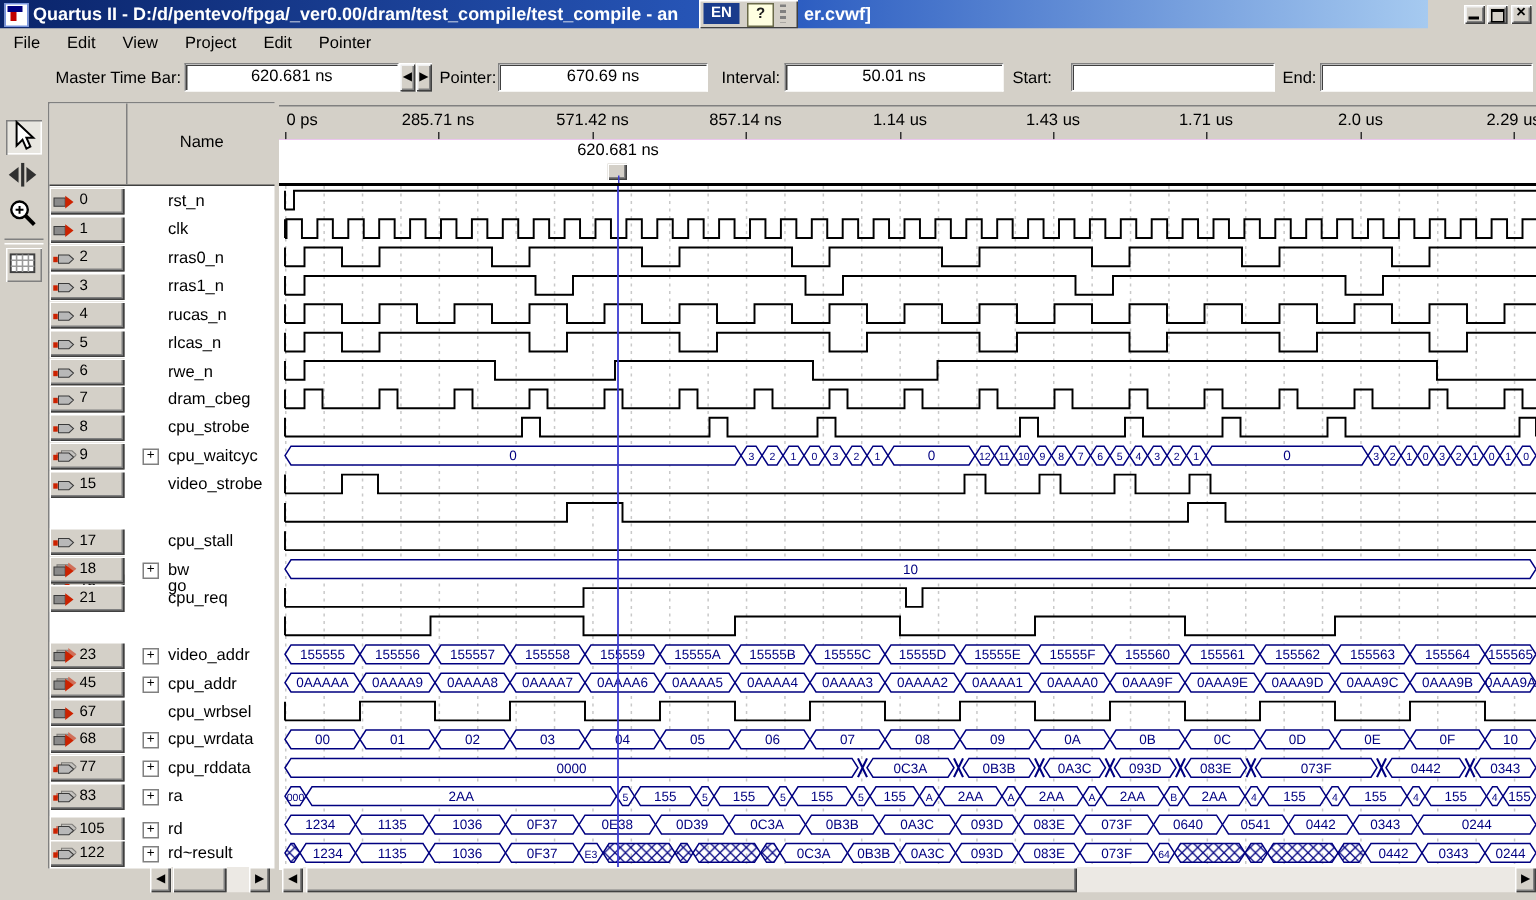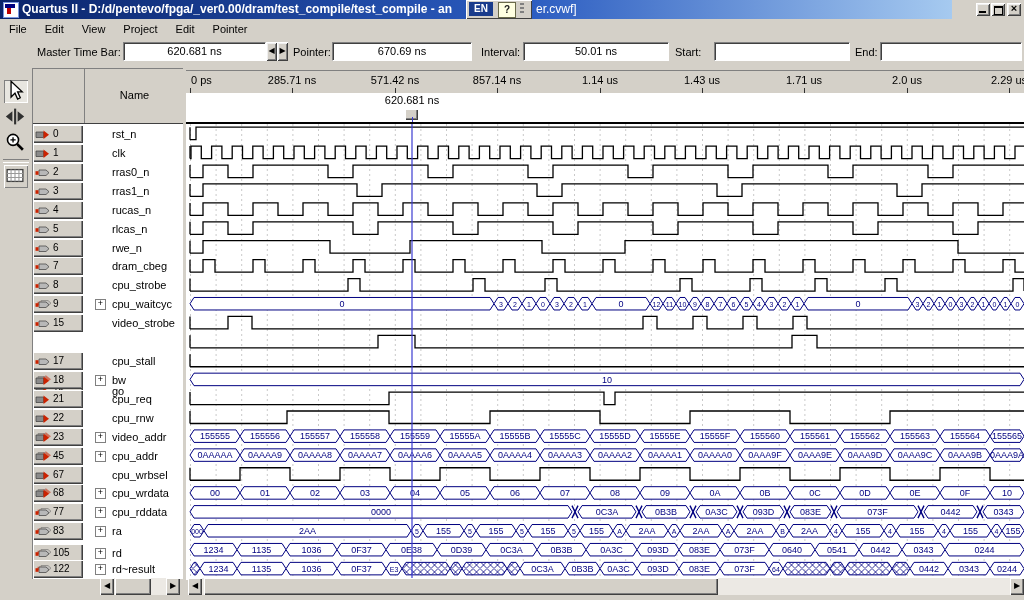--- a/index.html
+++ b/index.html
@@ -10,21 +10,21 @@
   }
   .abs{position:absolute;}
   
   #titlebar{left:0;top:0;width:952px;height:19px;
     background:linear-gradient(to right,#0a246a,#2a5bc0 55%,#a6caf0);color:#fff;}
   #app-icon{left:3px;top:2px;width:14px;height:14px;background:#fff;border:1px solid #7a96df;}
   #app-icon .q1{position:absolute;left:1px;top:1px;width:10px;height:4px;background:#000080;}
   #app-icon .q2{position:absolute;left:3px;top:5px;width:4px;height:6px;background:#c00000;}
   #title-left{left:22px;top:2px;width:446px;height:15px;font-weight:bold;font-size:12px;
     white-space:nowrap;overflow:hidden;}
-  #title-right{left:536px;top:2px;font-weight:normal;font-size:12px;white-space:nowrap;}
+  #title-right{left:536px;top:2px;font-weight:bold;font-size:12px;white-space:nowrap;}
   #langbar{left:466px;top:0px;width:66px;height:19px;background:#d4d0c8;
     box-shadow:inset 1px 1px 0 #fff,inset -1px -1px 0 #404040;}
   #en-badge{left:3px;top:2px;width:24px;height:14px;background:#1a3c8c;color:#fff;
     text-align:center;line-height:14px;font-size:10px;font-weight:bold;}
   #help-badge{left:32px;top:2px;width:16px;height:14px;background:#ffffe1;border:1px solid #6a6a4a;
     color:#202020;text-align:center;line-height:13px;font-size:10px;font-weight:bold;}
   #lang-handle{left:54px;top:3px;width:4px;height:12px;
     background:repeating-linear-gradient(to bottom,#808080 0 2px,#d4d0c8 2px 4px);}
   .winbtn{top:3px;width:14px;height:13px;background:#d4d0c8;
     box-shadow:inset 1px 1px 0 #fff,inset -1px -1px 0 #404040,inset 2px 2px 0 #efefef,inset -2px -2px 0 #808080;
@@ -330,30 +330,20 @@
       </div>
       <div class="sig-row" style="top: 264.88px;">
         <div class="row-btn">
           <svg width="16" height="11" viewBox="0 0 16 11">
             <polygon points="1,3 8.5,3 8.5,8.5 1,8.5" fill="#8a8a8a" stroke="#3a3a3a" stroke-width="0.7"></polygon>
             <polygon points="8.5,1.5 14,5.7 8.5,10" fill="#cc2200"></polygon>
           </svg>
           <span class="row-num">21</span>
         </div>
         <div class="sig-name">cpu_req</div>
-      </div>
-      <div class="sig-row" style="top: 283.8px;">
-        <div class="row-btn">
-          <svg width="16" height="11" viewBox="0 0 16 11">
-            <polygon points="1,3 8.5,3 8.5,8.5 1,8.5" fill="#8a8a8a" stroke="#3a3a3a" stroke-width="0.7"></polygon>
-            <polygon points="8.5,1.5 14,5.7 8.5,10" fill="#cc2200"></polygon>
-          </svg>
-          <span class="row-num">22</span>
-        </div>
-        <div class="sig-name">cpu_rnw</div>
       </div>
       <div class="sig-row" style="top: 302.72px;">
         <div class="row-btn">
           <svg width="16" height="11" viewBox="0 0 16 11">
             <g transform="translate(2,-1.5)" opacity="0.55">
               <polygon points="1,3 8.5,3 8.5,8.5 1,8.5" fill="#8a8a8a" stroke="#3a3a3a" stroke-width="0.7"></polygon>
               <polygon points="8.5,1.5 14,5.7 8.5,10" fill="#cc2200"></polygon>
             </g>
             <polygon points="1,3 8.5,3 8.5,8.5 1,8.5" fill="#8a8a8a" stroke="#3a3a3a" stroke-width="0.7"></polygon>
             <polygon points="8.5,1.5 14,5.7 8.5,10" fill="#cc2200"></polygon>

